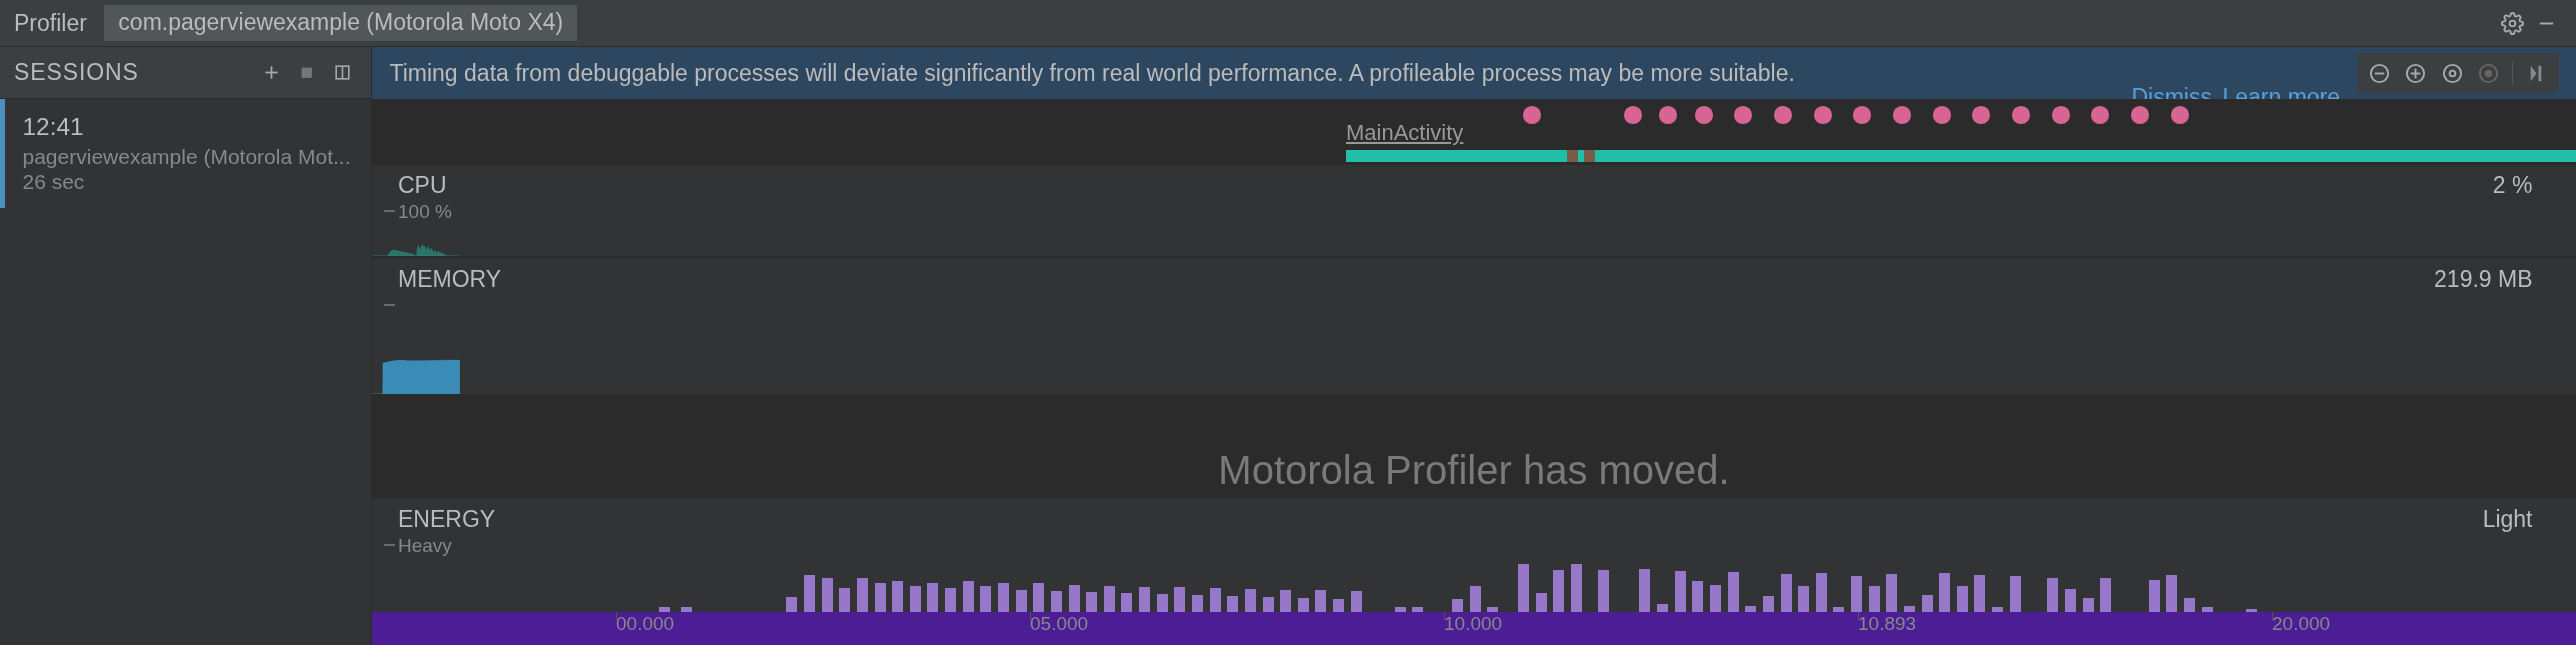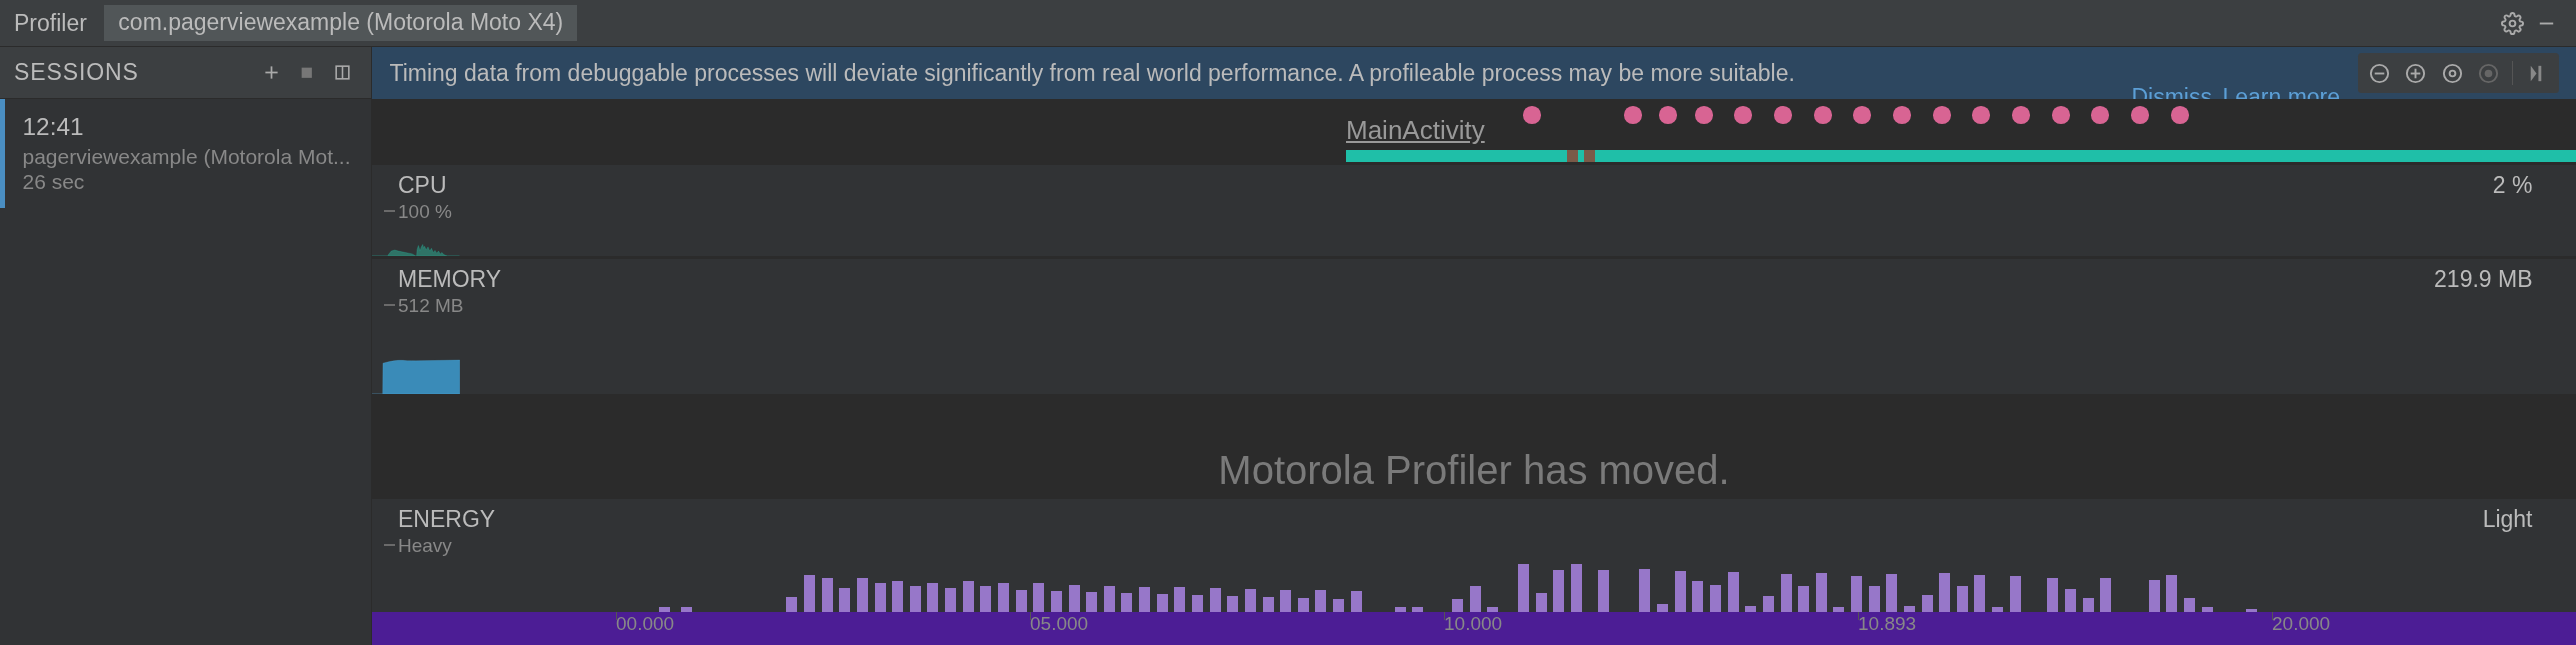--- a/index.html
+++ b/index.html
@@ -37,21 +37,21 @@
   .info-banner .controls { display: flex; align-items: center; margin-left: 17.5px; background: #3c3f41; padding: 3.5px; border-radius: 3.5px; }
   .info-banner .ctl { width: 33px; height: 33px; display: flex; align-items: center; justify-content: center; cursor: pointer; margin: 0 1.7px; }
   
   
   .chart-area { flex: 1; background: #2b2b2b; position: relative; display: flex; flex-direction: column; overflow: hidden; }
   
   .events-row { height: 73px; position: relative; background: #2b2b2b; }
   .dots-strip { position: absolute; top: 7px; left: 0; right: 0; height: 19px; }
   .dot { position: absolute; width: 17.5px; height: 17.5px; border-radius: 50%; background: #d86493; top: 0; }
   .activity-strip { position: absolute; bottom: 0; left: 0; right: 0; height: 35px; }
-  .activity-label { position: absolute; bottom: 15.7px; font-size: 26px; color: #999; text-decoration: underline; margin-top: 12px; }
+  .activity-label { position: absolute; bottom: 15.7px; font-size: 22px; color: #999; text-decoration: underline; margin-top: 12px; }
   .activity-bar { position: absolute; bottom: 0; left: 0; right: 0; height: 12.2px; background: #1fbfa8; }
   .activity-bar-inactive { position: absolute; bottom: 0; left: 0; height: 12.2px; background: #4a4e58; }
   
   .metric-row { background: #313335; margin-top: 3.5px; position: relative; }
   .metric-header { display: flex; align-items: baseline; padding: 7px 26px 0 26px; }
   .metric-name { font-size: 23px; color: #bbbbbb; }
   .metric-val { font-size: 23px; color: #bbbbbb; margin-left: auto; margin-right: 17.5px; }
   .metric-scale { font-size: 19px; color: #888; padding: 0 26px; margin-top: 1.7px; }
   .tick-mark { position: absolute; left: 12.2px; width: 10.5px; height: 1.7px; background: #6a6a6a; }
   
@@ -210,21 +210,20 @@
               <path d="M 0 40 L 0 40 L 18 40 L 19 38 L 22 34.4 L 26 33.2 L 30 34.4 L 34 35.2 L 38 36 L 42 36.8 L 46 37.6 L 50 40 L 51 40 L 51.5 32.8 L 53 28 L 55 34 L 56.3 29.6 L 58 26.799999999999997 L 59 31.2 L 60 28.799999999999997 L 62 32.8 L 64 29.6 L 66 34.4 L 68 31.2 L 70 36 L 72 33.6 L 74 36.8 L 76 34.4 L 78 37.6 L 80 36 L 82 38.4 L 84 39.2 L 86 40 L 100 40 L 100 40 Z" fill="#2f7366" stroke="#1fbfa8" stroke-width="0.3"></path>
             </svg>
         </div>
 
         <div class="metric-row memory-row">
           <div class="tick-mark" style="top:45px"></div>
           <div class="metric-header">
             <span class="metric-name">MEMORY</span>
             <span class="metric-val">219.9 MB</span>
           </div>
-          <div class="metric-scale">512 MB</div>
           <svg class="memory-chart" id="memory-chart" preserveAspectRatio="none" viewBox="0 0 100 90">
               <path d="M 0 90 L 0 90 L 12.2 90 L 12.5 54.84375 L 20 53.0859375 L 25 52.20703125 L 30 51.6796875 L 35 51.6796875 L 40 52.03125 L 45 52.03125 L 50 52.20703125 L 100 51.328125 L 100 90 Z" fill="#3a8bb8" stroke="#56b6e6" stroke-width="0.3"></path>
             </svg>
         </div>
 
         <div class="network-overlay">Motorola Profiler has moved.</div>
 
         <div class="metric-row energy-row" style="margin-top:105px">
           <div class="tick-mark" style="top:45px"></div>
           <div class="metric-header">

